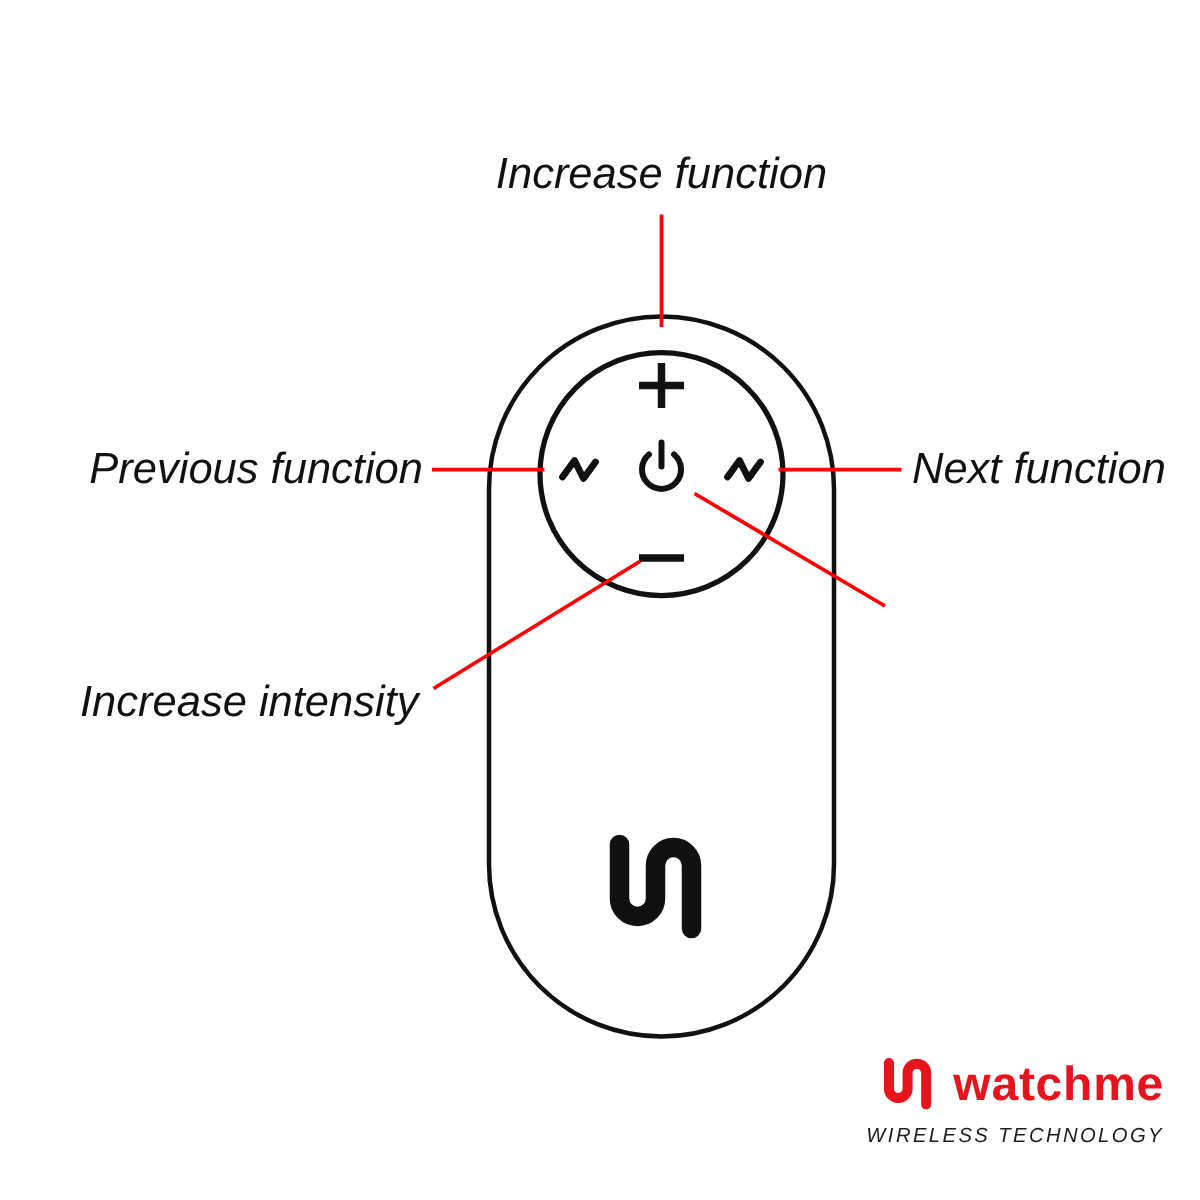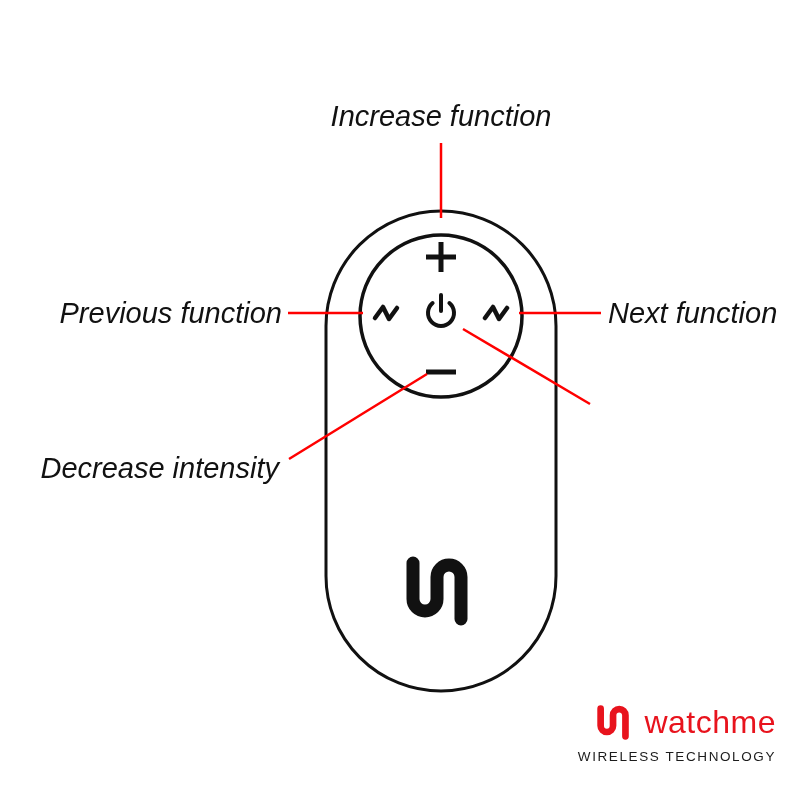--- a/index.html
+++ b/index.html
@@ -34,28 +34,29 @@
     position:absolute;
     right:24px;bottom:36px;
     display:flex;flex-direction:column;align-items:flex-end;
   }
   .brand-row{display:flex;align-items:center;gap:9px;}
   .brand-name{
     color:var(--accent);
     font-size:32px;
     line-height:36px;
     letter-spacing:0.5px;
-    font-weight:400;
+    font-weight:700;
   }
   .brand-tagline{
     margin-top:4px;
     color:#1c1c1c;
     font-size:13.5px;
     font-weight:500;
     letter-spacing:1.6px;
+    font-style:italic;
   }
   
   .outline{fill:#ffffff;stroke:var(--ink);stroke-width:3;}
   .outline-thick{fill:#ffffff;stroke:var(--ink);stroke-width:3.5;}
   .glyph{fill:none;stroke:var(--ink);}
   .pointer{fill:none;stroke:var(--line);stroke-width:2.5;}
   .mark-black{fill:none;stroke:var(--ink);stroke-width:13;stroke-linecap:round;}
   .mark-red{fill:none;stroke:var(--accent);stroke-width:7;stroke-linecap:round;}
 </style>
 </head>
@@ -91,21 +92,21 @@
     <path d="M 427 374 L 289 459" class="pointer"></path>
   </svg>
 
   <div class="callout label-increase">Increase function</div>
 
   <div class="callout label-next">Next function</div>
 
   <div class="callout label-previous">Previous function</div>
 
 
-  <div class="callout label-decrease">Decrease intensity</div>
+  <div class="callout label-decrease">Increase intensity</div>
 
   <div class="brand">
     <div class="brand-row">
       <svg width="42" height="46" viewBox="0 0 44 46">
         <path d="M 8 9 L 8 27 A 6.5 6.5 0 0 0 21 27 L 21 16 A 6.5 6.5 0 0 1 34 16 L 34 38" class="mark-red"></path>
       </svg>
       <span class="brand-name">watchme</span>
     </div>
     <div class="brand-tagline">WIRELESS TECHNOLOGY</div>
   </div>

